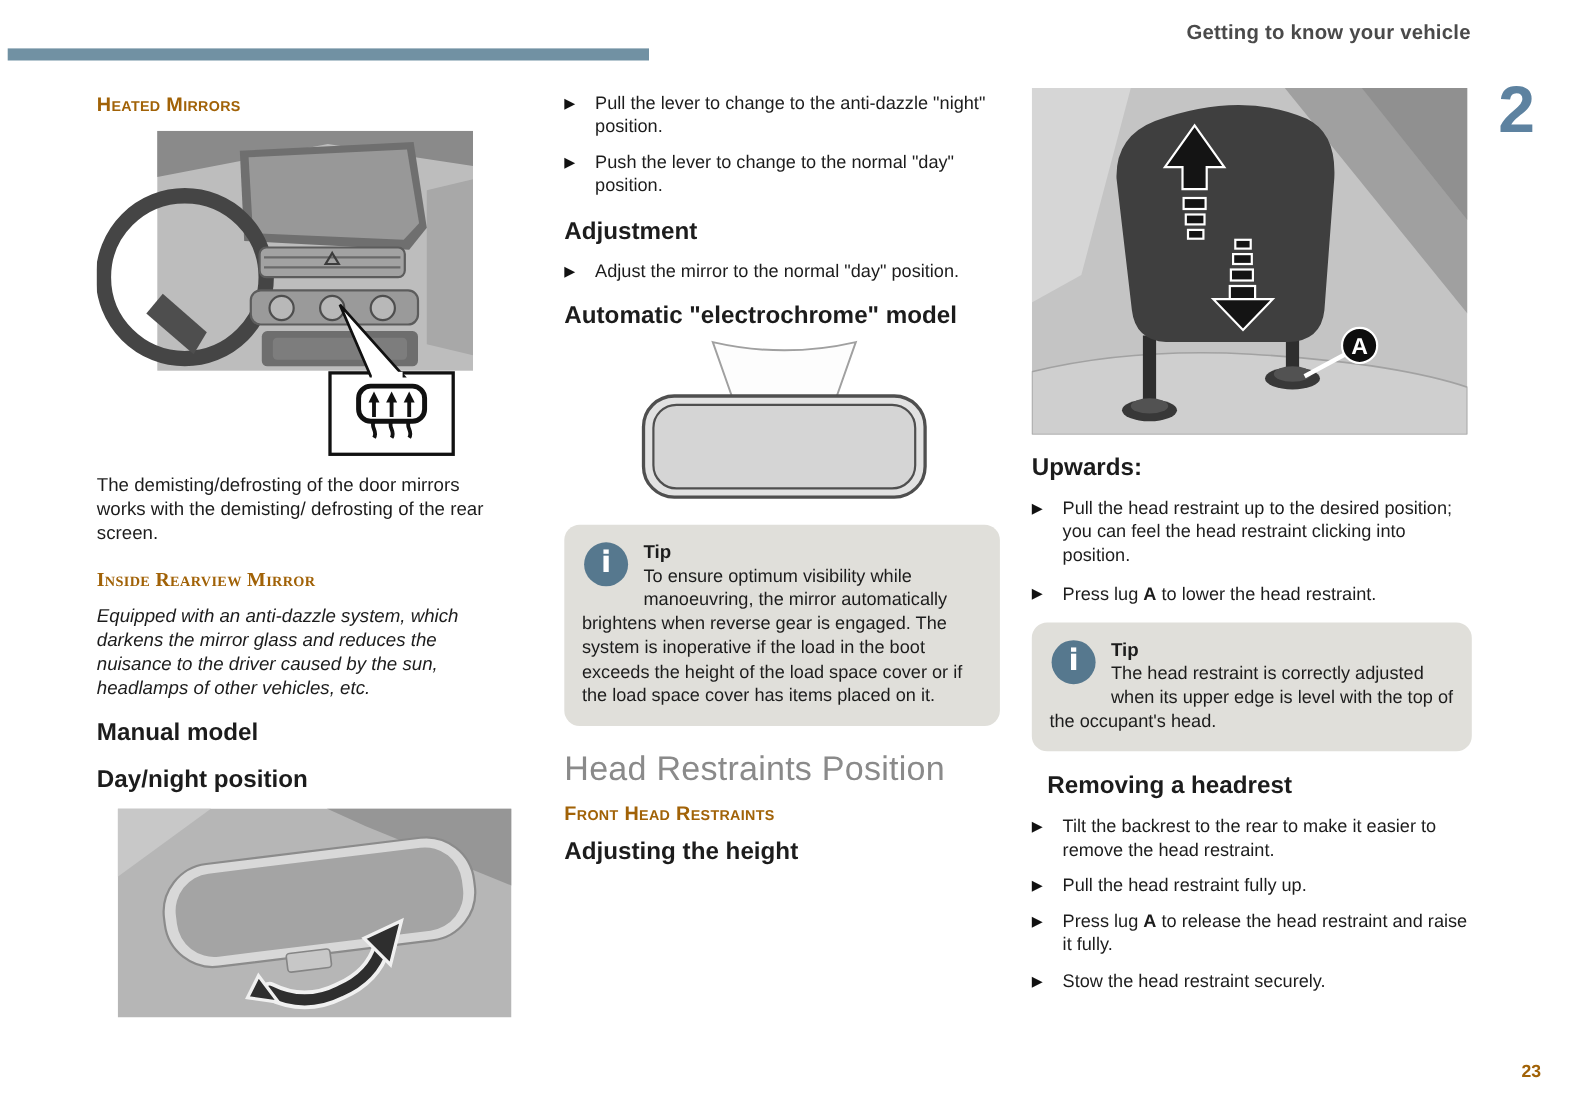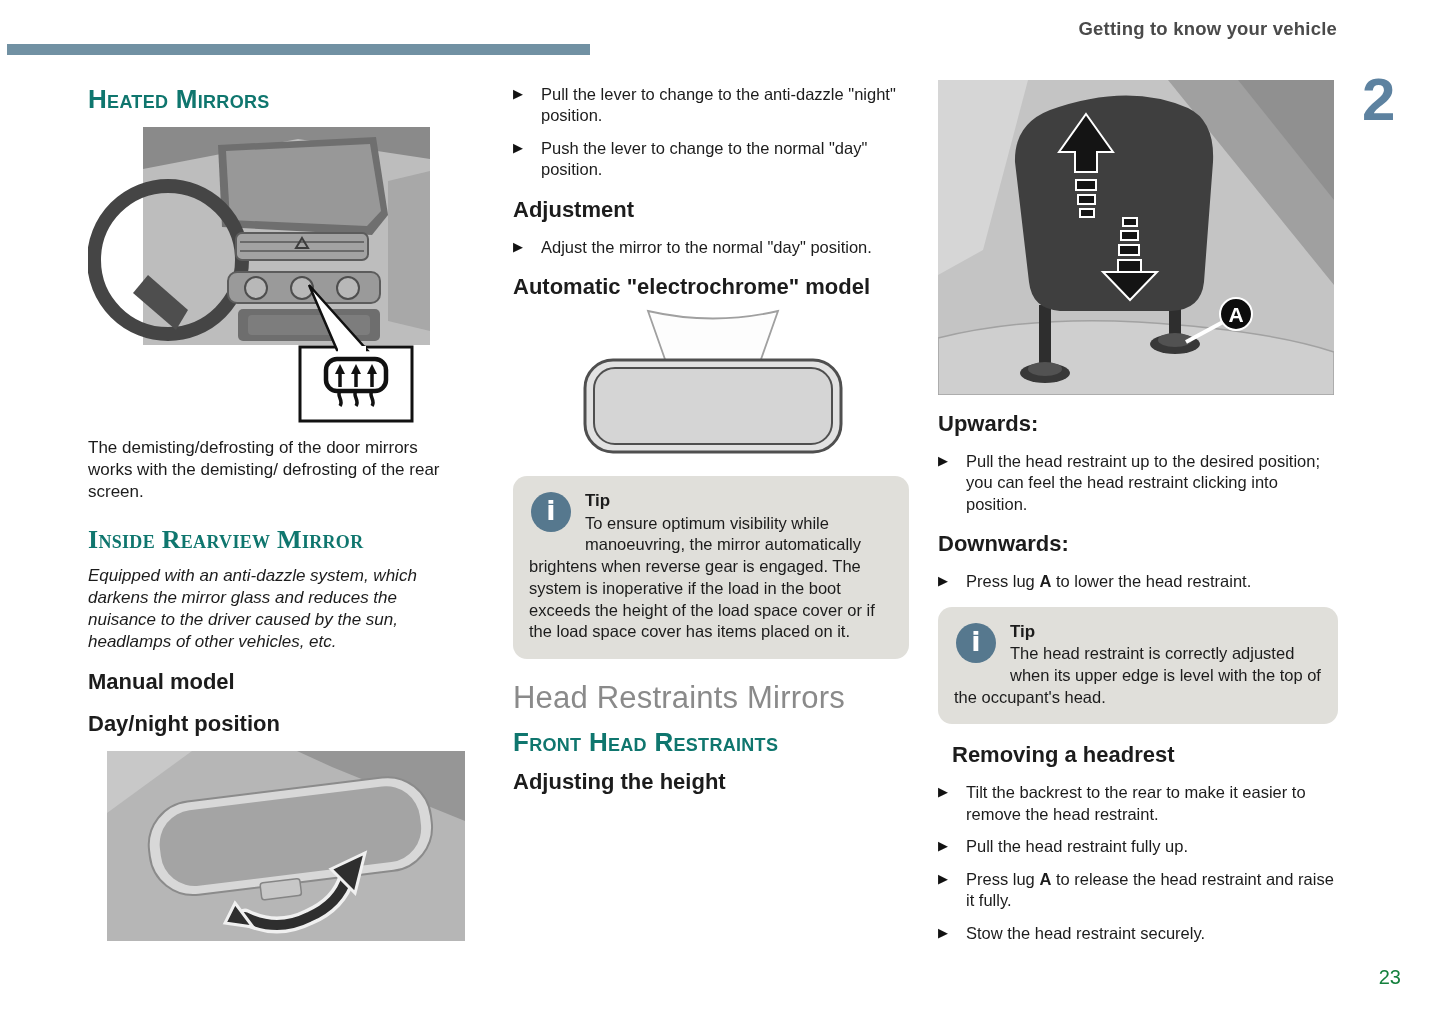--- a/index.html
+++ b/index.html
@@ -11,30 +11,30 @@
   .topbar { position:absolute; left:7px; top:44px; width:583px; height:11px; background:#7191a3; }
   .running-head {
     position:absolute; top:18px; right:108px; font-size:18.5px; font-weight:600;
     color:#4a4a4a; letter-spacing:.2px;
   }
   .chapter-num {
     position:absolute; left:1362px; top:70px; font-size:60px; font-weight:800;
     color:#5d82a0; line-height:1;
   }
   .page-num {
-    position:absolute; top:966px; right:44px; font-size:20px; font-weight:400; color:#15803d;
+    position:absolute; top:966px; right:44px; font-size:16px; font-weight:700; color:#a16207;
   }
   .col { position:absolute; }
   .col-left  { left:88px;  top:86px; width:378px; }
   .col-mid   { left:513px; top:84px; width:396px; }
   .col-right { left:938px; top:80px; width:400px; }
 
   .h-caps {
-    font-variant:small-caps; font-weight:800; font-size:26px; letter-spacing:.3px;
-    color:#0f766e; line-height:1.05; margin:0 0 12px 0;
+    font-variant:small-caps; font-weight:800; font-size:18px; letter-spacing:.3px;
+    color:#a16207; line-height:1.05; margin:0 0 12px 0;
   }
   .section-title {
     font-size:31px; font-weight:400; color:#8a8a8a; letter-spacing:.2px;
     margin:22px 0 4px 0; line-height:1.1;
   }
   .subhead { font-size:22px; font-weight:700; margin:16px 0 8px 0; }
   .para { font-size:17px; line-height:1.3; margin:8px 0 0 0; }
   .bullet { display:flex; margin:0 0 11px 0; }
   .bullet .marker { font-size:13px; line-height:1.55; width:28px; flex:0 0 28px; color:#111; }
   .bullet .btext { flex:1; font-size:16.5px; line-height:1.3; }
@@ -161,21 +161,21 @@
     </svg>
   </figure>
 
 
   <div class="tipbox">
     <div class="info-badge">i</div>
     <div class="tip-title">Tip</div>
     <div>To ensure optimum visibility while manoeuvring, the mirror automatically brightens when reverse gear is engaged. The system is inoperative if the load in the boot exceeds the height of the load space cover or if the load space cover has items placed on it.</div>
   </div>
 
-  <h1 class="section-title">Head Restraints Mirrors</h1>
+  <h1 class="section-title">Head Restraints Position</h1>
   <h2 class="h-caps" style="margin:14px 0 0 0;">Front Head Restraints</h2>
   <div class="subhead" style="margin-top:12px;">Adjusting the height</div>
 </div>
 
 <div class="col col-right">
   <figure class="fig-headrest">
     <svg width="396" height="315" viewBox="0 0 396 315">
       <rect width="396" height="315" fill="#c4c4c4"></rect>
       <polygon points="230,0 396,0 396,205" fill="#a0a0a0"></polygon>
       <polygon points="300,0 396,0 396,120" fill="#909090"></polygon>
@@ -208,21 +208,20 @@
       </g>
     </svg>
   </figure>
 
   <div class="subhead" style="margin-top:12px;">Upwards:</div>
   <div class="bullet" style="margin-top:14px;">
     <span class="marker">▶</span>
     <span class="btext"><span>Pull the head restraint up to the desired position; you can feel the head restraint clicking into position.</span><b></b><span></span></span>
   </div>
 
-  <div class="subhead">Downwards:</div>
   <div class="bullet" style="margin-top:14px;">
     <span class="marker">▶</span>
     <span class="btext"><span>Press lug </span><b>A</b><span> to lower the head restraint.</span></span>
   </div>
 
   <div class="tipbox">
     <div class="info-badge">i</div>
     <div class="tip-title">Tip</div>
     <div>The head restraint is correctly adjusted when its upper edge is level with the top of the occupant's head.</div>
   </div>

